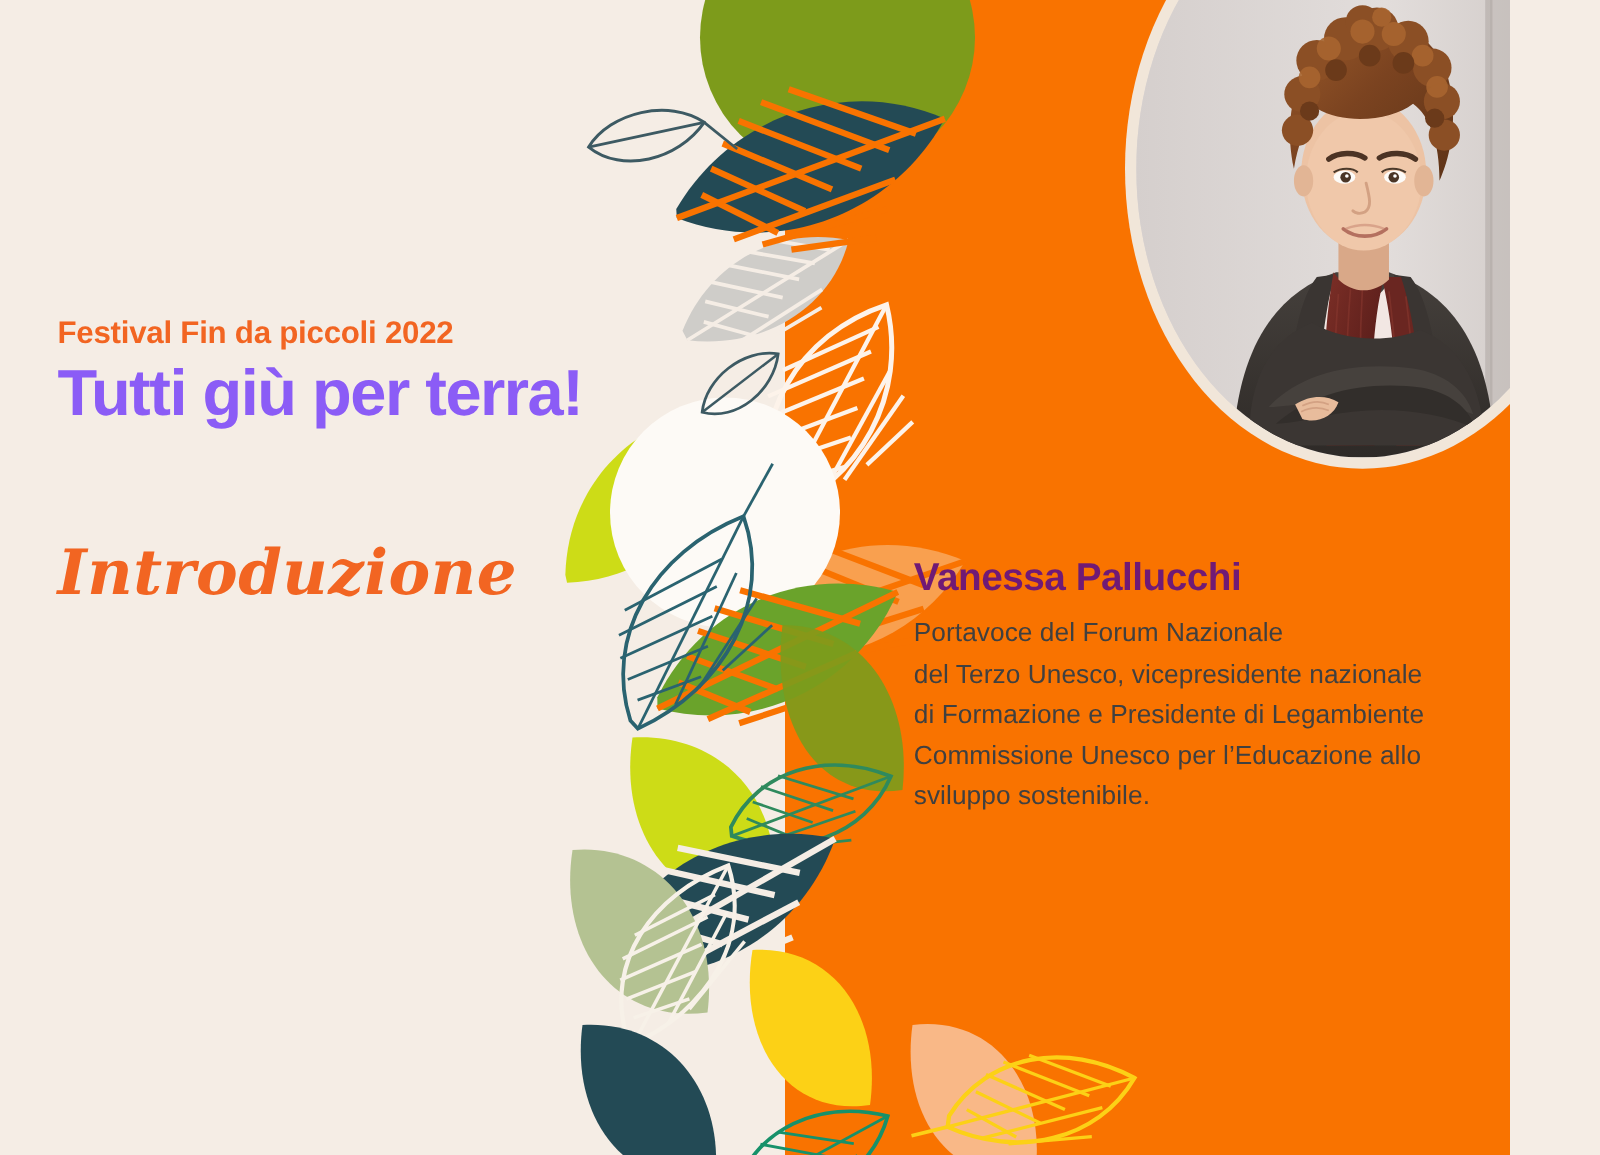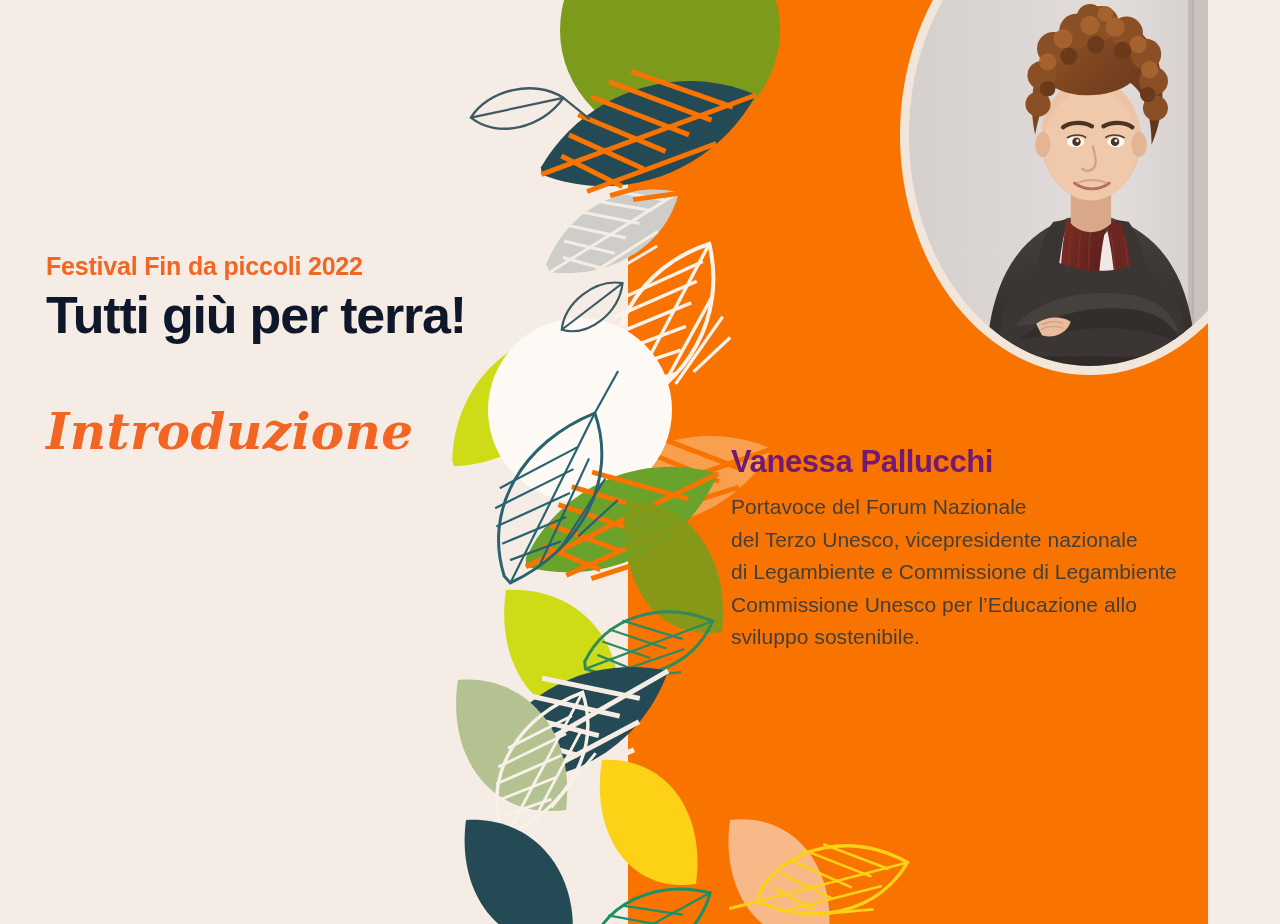--- a/index.html
+++ b/index.html
@@ -71,29 +71,29 @@
   }
   .eyebrow {
     color: #f26522;
     font-size: 25px;
     font-weight: 700;
     letter-spacing: -0.2px;
     line-height: 1.15;
   }
   .headline {
     margin-top: 6px;
-    color: #0f172a;
+    color: #8b5cf6;
     font-size: 52px;
     font-weight: 700;
     letter-spacing: -1.2px;
     line-height: 1.1;
     white-space: nowrap;
   }
   .section-label {
-    margin-top: 60px;
+    margin-top: 86px;
     color: #f26522;
     font-family: "DejaVu Serif", "Liberation Serif", serif;
     font-style: italic;
     font-weight: 700;
     font-size: 50px;
     letter-spacing: 0.4px;
     line-height: 1.1;
   }
 
   
@@ -484,19 +484,19 @@
     <div class="eyebrow">Festival Fin da piccoli 2022</div>
     <div class="headline">Tutti giù per terra!</div>
     <div class="section-label">Introduzione</div>
   </div>
 
   <div class="speaker-copy">
     <div class="speaker-name">Vanessa Pallucchi</div>
     <div class="speaker-bio">
       <span class="bio-line">Portavoce del Forum Nazionale</span>
       <span class="bio-line">del Terzo Unesco, vicepresidente nazionale</span>
-      <span class="bio-line">di Legambiente e Commissione di Legambiente</span>
+      <span class="bio-line">di Formazione e Presidente di Legambiente</span>
       <span class="bio-line">Commissione Unesco per l’Educazione allo</span>
       <span class="bio-line">sviluppo sostenibile.</span>
     </div>
   </div>
 
 </div>
 
 </body></html>

